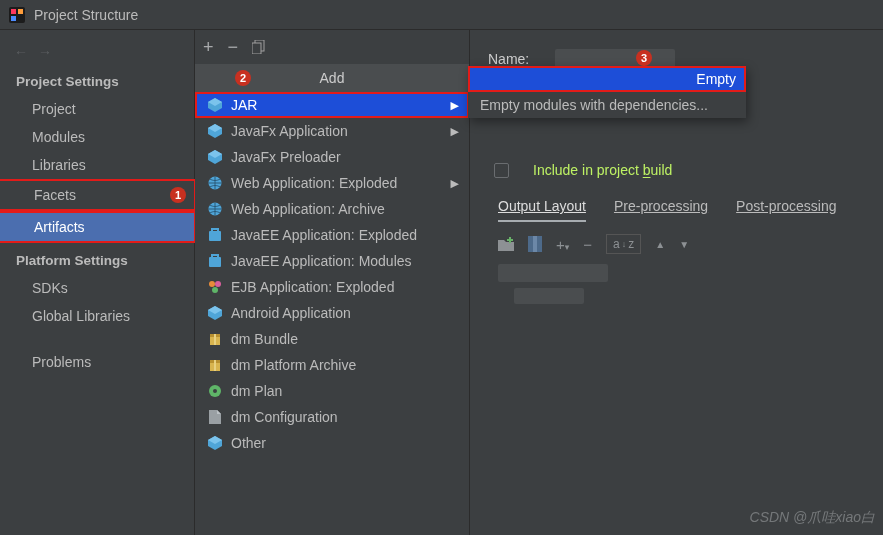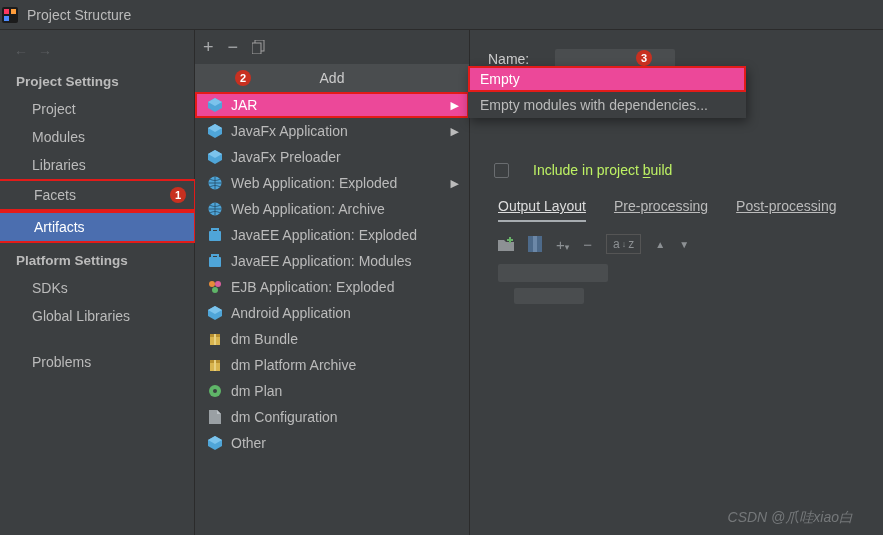--- a/index.html
+++ b/index.html
@@ -1,36 +1,36 @@
 <!DOCTYPE html>
 <html><head>
 <meta charset="utf-8">
 <style>
   * { box-sizing: border-box; margin: 0; padding: 0; font-family: "Segoe UI", Arial, sans-serif; }
   body { background: #3c3f41; color: #bbb; width: 883px; height: 535px; overflow: hidden; position: relative; }
-  .title-bar { height: 30px; display: flex; align-items: center; padding: 0 1px; background: #3c3f41; border-bottom: 1px solid #2b2b2b; font-size: 14px; color: #bbb; }
+  .title-bar { height: 30px; display: flex; align-items: center; padding: 0 8px; background: #3c3f41; border-bottom: 1px solid #2b2b2b; font-size: 14px; color: #bbb; }
   .title-bar .app-icon { width: 18px; height: 18px; margin-right: 8px; display:flex;align-items:center;justify-content:center;}
   .cols { display: flex; height: calc(100% - 30px); }
   .sidebar { width: 195px; background: #3c3f41; border-right: 1px solid #2b2b2b; padding-top: 6px; }
   .nav-arrows { height: 28px; display:flex; align-items:center; gap: 10px; padding-left:14px; color:#5a5d60; font-size:14px;}
   .sect-h { font-weight: bold; color: #bbb; padding: 10px 16px 6px; font-size: 13.5px; }
   .side-item { padding: 6px 10px 6px 32px; font-size: 14px; color: #bbb; position: relative; }
   .side-item.sel { background: #4b6eaf; color: #fff; }
   .side-item .callout { position:absolute; right:8px; top:50%; transform:translateY(-50%); width:16px;height:16px;border-radius:50%;background:#c83020;color:#fff;font-size:11px;display:flex;align-items:center;justify-content:center;font-weight:bold;}
   .side-facets,.side-artifacts{ border:2px solid transparent;}
   .side-facets,.side-artifacts{ margin-left:-2px;margin-right:-2px;padding-left:34px;}
   .frame-red { border:2px solid #e31b19; }
 
   .midcol { width: 275px; background:#3c3f41; border-right:1px solid #2b2b2b; position:relative;}
   .mid-toolbar{ height:34px; padding:6px 8px; display:flex;gap:14px;align-items:center;color:#a8aaac;font-size:18px;}
   .add-popup{ position:absolute; left:0; top:34px; width:100%; background:#3c3f41;}
   .popup-title{ background:#4a4d4f; text-align:center; padding:6px; font-size:14px; color:#ccc; position:relative;}
   .popup-title .callout{ position:absolute; left:40px; top:50%; transform:translateY(-50%); width:16px;height:16px;border-radius:50%;background:#c83020;color:#fff;font-size:11px;display:flex;align-items:center;justify-content:center;font-weight:bold;}
   .menu-item{ padding:5px 10px 5px 12px; font-size:14px; color:#bbb; display:flex; align-items:center; gap:8px; position:relative;}
-  .menu-item.sel{ background:#ec4899; color:#fff;}
+  .menu-item.sel{ background:#1d4ed8; color:#fff;justify-content:flex-end;}
   .menu-item.frame-sel{ border:2px solid #e31b19; padding:3px 8px 3px 10px;}
   .menu-item .arrow{ margin-left:auto; font-size:11px;}
   .menu-item .icn{ width:16px; display:flex;align-items:center;justify-content:center;}
 
   .main{ flex:1; background:#3c3f41; position:relative; padding:16px 18px;}
   .name-row{ display:flex;align-items:center;gap:26px;font-size:14px;color:#ccc; position:relative;height:26px;}
   .name-row .smudge{ width:120px;height:20px;background:#4a4d4f;border-radius:2px;position:relative;}
   .name-row .callout{ position:absolute;left:148px;top:4px;width:16px;height:16px;border-radius:50%;background:#c83020;color:#fff;font-size:11px;display:flex;align-items:center;justify-content:center;font-weight:bold;z-index:20;}
   .sub-popup{ position:absolute; left:-2px; top:36px; width:278px; background:#3c3f41; box-shadow:2px 4px 10px rgba(0,0,0,.4);}
   .sub-popup .menu-item.frame-sel{border:2px solid #e31b19;}
@@ -38,21 +38,21 @@
   .chk{ width:15px;height:15px;border:1px solid #6a6d70;border-radius:2px;}
   .u{ text-decoration:underline; text-underline-offset:2px;}
   .tabs{ margin-top:20px; display:flex;gap:28px;font-size:14px;color:#bbb;padding-left:10px;}
   .tabs .tab{ padding-bottom:6px;text-decoration:underline;}
   .tabs .tab.act{ color:#ddd; border-bottom:2px solid #a7acb0;}
   .tab-toolbar{ margin-top:12px; display:flex;gap:14px;align-items:center; color:#8d9194; font-size:15px;padding-left:10px;}
   .sort-box{ border:1px solid #555; padding:2px 6px; font-size:12px; display:flex;align-items:center;gap:2px;}
   .content-area{ margin-top:10px; padding-left:10px;}
   .smudge2{ width:110px;height:18px;background:#4a4d4f;margin-bottom:6px;border-radius:2px;}
   .smudge3{ width:70px;height:16px;background:#4a4d4f;margin-left:16px;border-radius:2px;}
-  .watermark{ position:absolute; right:30px; bottom:8px; color:#9a9d9f; font-size:14px; font-style:italic; opacity:.6;margin-left:8px;}
+  .watermark{ position:absolute; right:8px; bottom:8px; color:#9a9d9f; font-size:14px; font-style:italic; opacity:.6;margin-left:8px;}
   svg{display:block;}
 </style>
 </head>
 <body>
 
 <div class="title-bar">
   <span class="app-icon">
     <svg width="16" height="16">
         <rect width="16" height="16" rx="2" fill="#1c1c1c"></rect>
         <rect x="2" y="2" width="5" height="5" fill="#ff3860"></rect>

